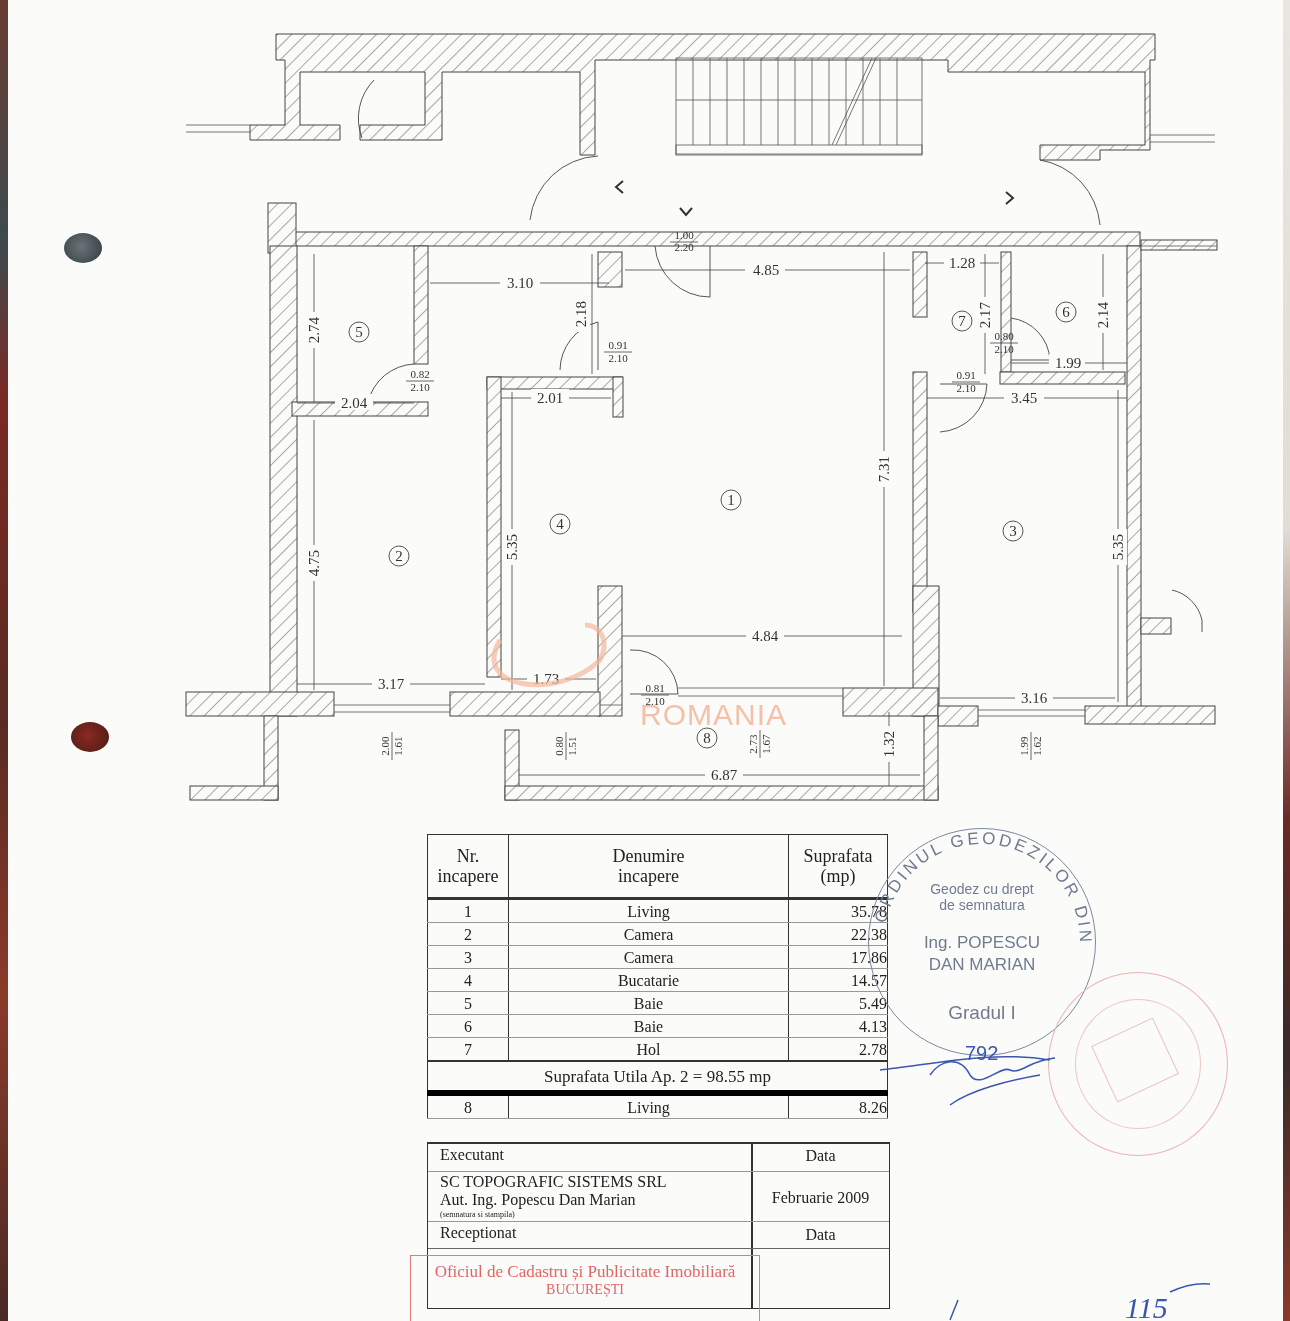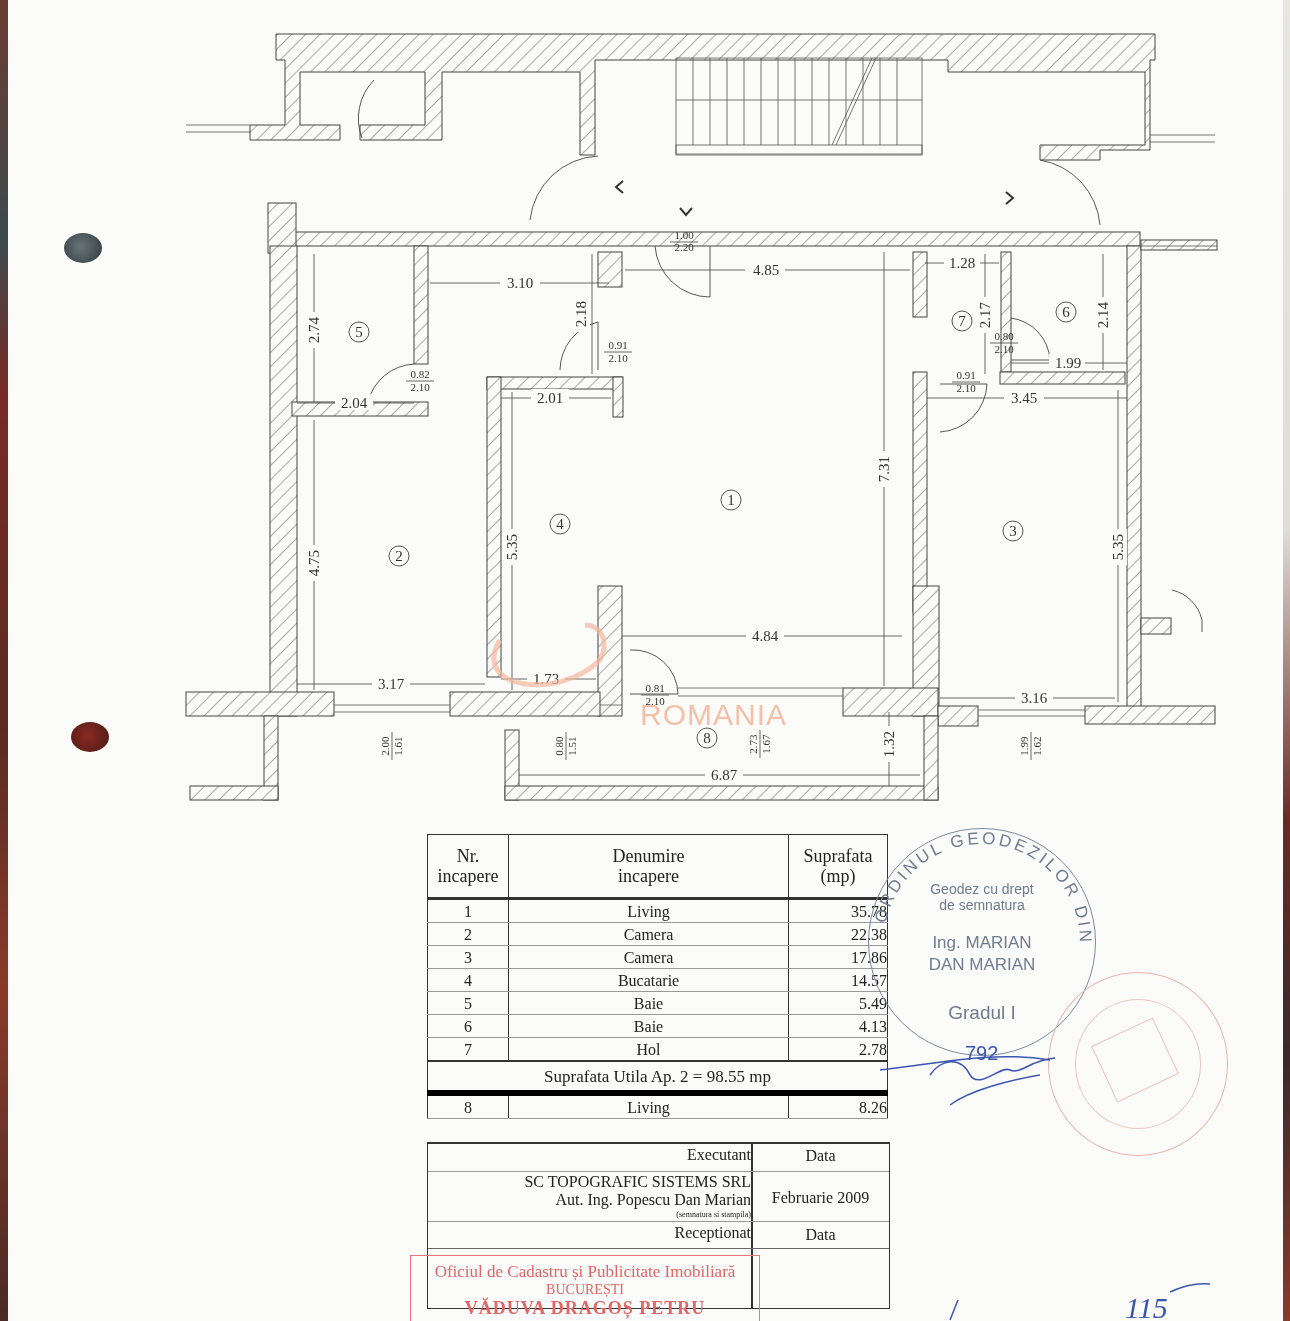--- a/index.html
+++ b/index.html
@@ -13,21 +13,21 @@
   .dimsm{font-family:"Liberation Serif",serif;font-size:11px;fill:#333;}
   .rnum{font-family:"Liberation Serif",serif;font-size:15px;fill:#333;}
   .wm{position:absolute;left:640px;top:698px;font-family:"Liberation Sans",sans-serif;font-size:30px;color:#f3b79a;letter-spacing:1px;opacity:.85;}
   table.rooms{position:absolute;left:427px;top:834px;width:461px;border-collapse:collapse;font-size:16px;}
   table.rooms td{border:1.5px solid #333;text-align:center;padding:0;line-height:21px;}
   table.rooms tr.row td{border-top:1px solid #999;border-bottom:1px solid #999;height:22px;}
   table.rooms tr.hdr td{font-size:18px;line-height:20px;height:62px;border-bottom:3px solid #333;}
   table.rooms td.val{text-align:right;}
   table.rooms tr.sum td{font-size:17px;height:28px;}
   .exec{position:absolute;left:427px;top:1142px;width:461px;height:164px;border:1.5px solid #333;border-top:2px solid #333;font-size:16px;}
-  .exec .c1{position:absolute;left:0;width:323px;text-align:right;}
+  .exec .c1{position:absolute;left:12px;width:323px;text-align:left;}
   .exec .c2{position:absolute;left:324px;width:137px;text-align:center;}
   .exec .vline{position:absolute;left:323px;top:0;width:1.5px;height:164px;background:#333;}
   .exec .hl{position:absolute;left:0;width:461px;height:1px;background:#999;}
   .stamp-red{position:absolute;left:410px;top:1255px;width:348px;height:66px;border:1px solid #e47a7a;color:#e26464;font-family:"Liberation Serif",serif;text-align:center;}
   .stamp-geo{position:absolute;left:868px;top:828px;width:226px;height:226px;border:1px solid #7a8aa0;border-radius:50%;color:#6f7c90;font-family:"Liberation Sans",sans-serif;text-align:center;}
   .stamp-round-red{position:absolute;left:1048px;top:972px;width:178px;height:182px;border:1.5px solid #ecb4b0;border-radius:50%;}
   .stamp-round-red .inner{position:absolute;left:26px;top:26px;width:124px;height:128px;border:1px solid #f0c6c2;border-radius:50%;}
   .stamp-round-red .sq{position:absolute;left:52px;top:56px;width:66px;height:60px;border:1px solid #ecc0bc;transform:rotate(-25deg);}
 </style>
 </head>
@@ -371,38 +371,37 @@
 
 <div class="stamp-geo">
   <svg width="226" height="226" style="position:absolute;left:0;top:0;">
     <defs>
         <path id="ring" d="M113,113 m-98,0 a98,98 0 1,1 196,0"></path>
       </defs>
     <text font-family="Liberation Sans, sans-serif" font-size="17" fill="#6f7c90" letter-spacing="3"><textPath href="#ring" startOffset="6%">ORDINUL GEODEZILOR DIN ROMANIA</textPath></text>
   </svg>
   <div style="position:absolute;left:0;width:226px;top:52px;font-size:14px;line-height:16px;">Geodez cu drept</div>
   <div style="position:absolute;left:0;width:226px;top:68px;font-size:14px;line-height:16px;">de semnatura</div>
-  <div style="position:absolute;left:0;width:226px;top:104px;font-size:17px;line-height:20px;">Ing. MARIAN</div>
+  <div style="position:absolute;left:0;width:226px;top:104px;font-size:17px;line-height:20px;">Ing. POPESCU</div>
   <div style="position:absolute;left:0;width:226px;top:126px;font-size:17px;line-height:20px;">DAN MARIAN</div>
   <div style="position:absolute;left:0;width:226px;top:173px;font-size:19px;">Gradul I</div>
 </div>
 
 <div class="stamp-round-red">
   <div class="inner"></div>
     <div class="sq"></div>
 </div>
 
 <svg style="position:absolute;left:870px;top:1030px;" width="200" height="90">
   <text x="95" y="30" font-family="Liberation Sans, sans-serif" font-size="20" fill="#3a56b0">792</text>
   <path d="M10,40 C60,35 120,20 180,30 M60,45 C70,30 90,25 100,45 C110,60 130,35 140,40 C150,45 160,30 185,28 M80,75 C100,60 140,50 170,45" stroke="#3a56b0" stroke-width="1.5" fill="none"></path>
 </svg>
 
 <div class="stamp-red">
   <div style="font-size:17px;margin-top:6px;white-space:nowrap;">Oficiul de Cadastru și Publicitate Imobiliară</div>
   <div style="font-size:14px;">BUCUREȘTI</div>
-  <div style="font-size:18px;font-weight:bold;letter-spacing:1px;">VĂDUVA DRAGOȘ PETRU</div>
 </div>
 
 <svg style="position:absolute;left:930px;top:1280px;" width="300" height="41">
   <path d="M20,40 L28,20" stroke="#3a56b0" stroke-width="1.5" fill="none"></path>
   <text x="195" y="38" font-family="Liberation Serif, serif" font-style="italic" font-size="30" fill="#3a56b0">115</text>
   <path d="M240,12 C255,5 270,3 280,4" stroke="#3a56b0" stroke-width="1.5" fill="none"></path>
 </svg>
 
 </body></html>

